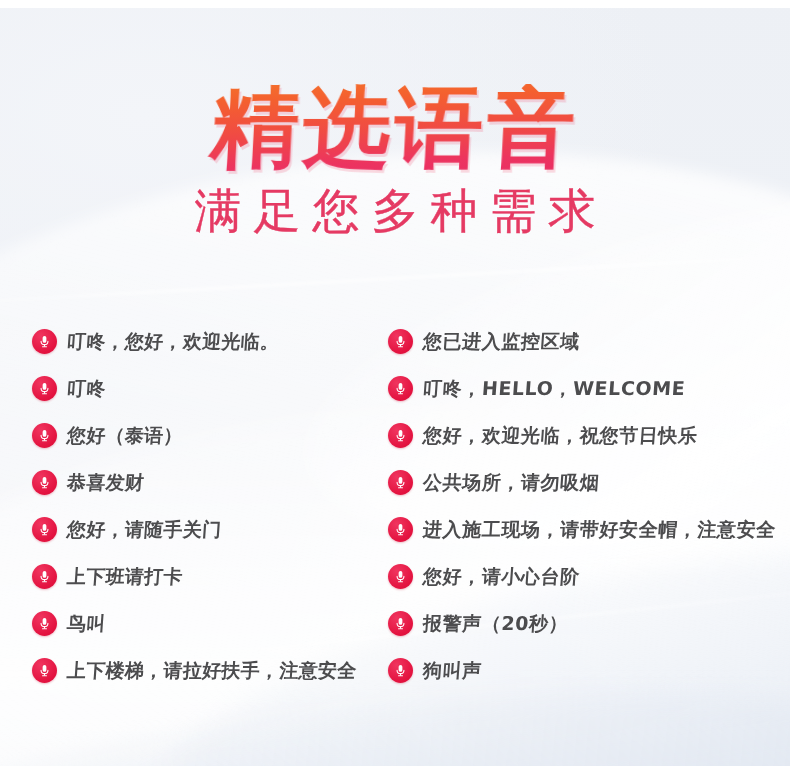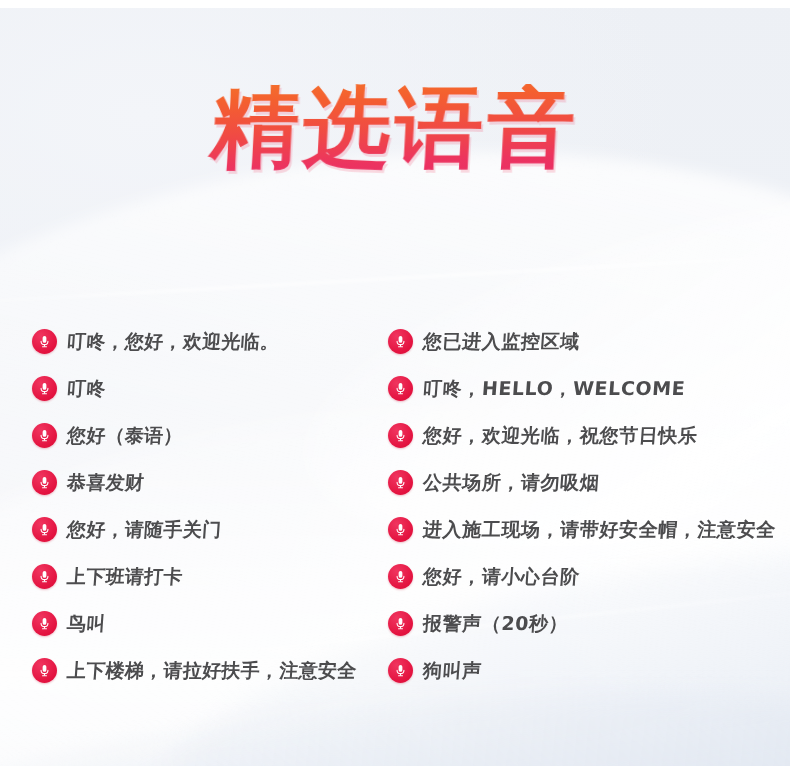--- a/index.html
+++ b/index.html
@@ -198,20 +198,21 @@
     <div class="swoosh sw5"></div>
     <div class="edge-line"></div>
     <div class="edge-line2"></div>
   </div>
 
   <div class="strip-top"></div>
   <div class="strip-bottom"></div>
 
   <div class="heading">
     <div class="title">精选语音</div>
+    <div class="subtitle">满足您多种需求</div>
   </div>
 
   <div class="list-area">
     <div class="col col-left">
 
       <div class="voice-row">
         <span class="mic-badge">
           <svg width="15" height="15" viewBox="0 0 24 24" aria-hidden="true">
             <rect x="9" y="3" width="6" height="11" rx="3" fill="#ffffff"></rect>
             <path d="M6.5 11.5a5.5 5.5 0 0 0 11 0" fill="none" stroke="#ffffff" stroke-width="1.7" stroke-linecap="round"></path>

